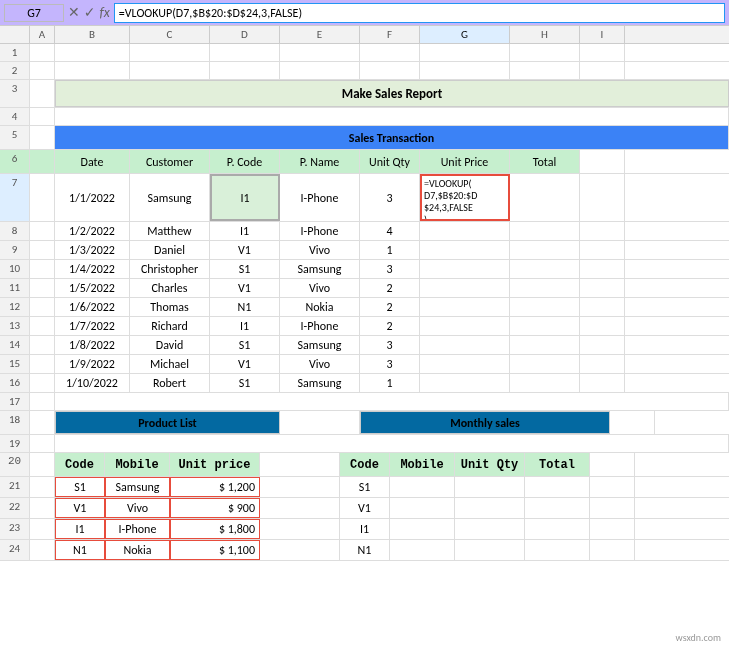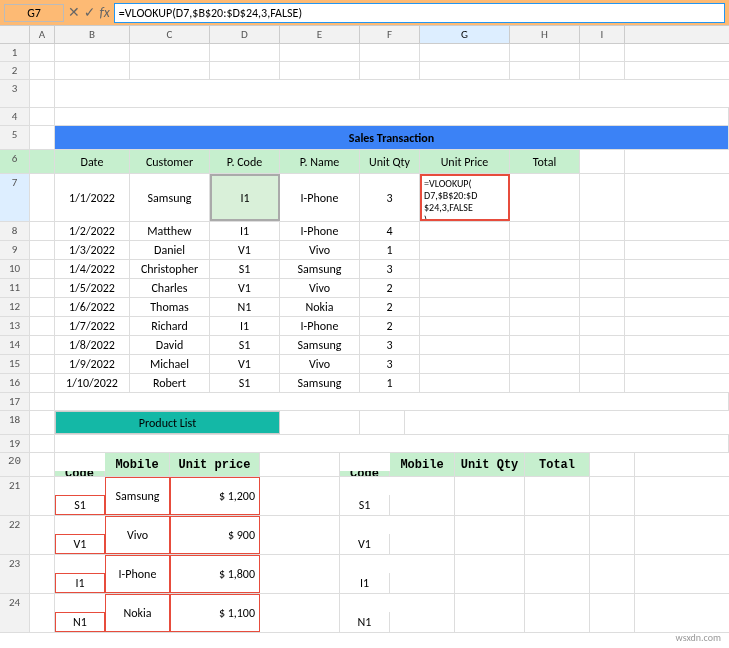--- a/index.html
+++ b/index.html
@@ -10,21 +10,21 @@
       width: 729px;
       height: 648px;
       overflow: hidden;
     }
 
     
     .formula-bar {
       display: flex;
       align-items: center;
       border-bottom: 1px solid #ccc;
-      background: #fdba74;
+      background: #c4b5fd;
       padding: 2px 4px;
       height: 26px;
     }
     .cell-ref {
       width: 60px;
       font-size: 12px;
       border: 1px solid #bbb;
       padding: 1px 4px;
       text-align: center;
       margin-right: 4px;
@@ -128,22 +128,22 @@
     .right { justify-content: flex-end; text-align: center; }
 
     
     .title-cell {
       background: #e2efda;
       font-weight: bold;
       justify-content: center;
       border: 1px solid #ccc;
     }
     .section-title-green {
-      background: #14b8a6;
-      font-weight: normal;
+      background: #0369a1;
+      font-weight: bold;
     }
 
     
     .header-cell {
       background: #c6efce;
       font-weight: normal;
       justify-content: center;
       text-align: center;
     }
 
@@ -159,21 +159,21 @@
       padding: 2px 2px;
       line-height: 1.2;
     }
 
     
     .prod-header {
       background: #c6efce;
       font-weight: bold;
       justify-content: center;
     }
-    .prod-code { width: 50px; min-width: 50px; margin-top: 18px; }
+    .prod-code { width: 50px; min-width: 50px; }
     .prod-mobile { width: 65px; min-width: 65px; }
     .prod-price { width: 90px; min-width: 90px; }
 
     
     .prod-border {
       border: 1px solid #e74c3c;
     }
     .ms-qty { width: 70px; min-width: 70px; }
     .ms-total { width: 65px; min-width: 65px; }
 
@@ -240,20 +240,21 @@
       <div class="cell col-e empty-cell"></div>
       <div class="cell col-f empty-cell"></div>
       <div class="cell col-g empty-cell"></div>
       <div class="cell col-h empty-cell"></div>
       <div class="cell col-i empty-cell"></div>
     </div>
 
     <div class="grid-row" style="height:28px;">
       <div class="rn">3</div>
       <div class="cell col-a empty-cell"></div>
+      <div class="cell title-cell" style="flex:1; justify-content:center; background:#e2efda; font-weight:bold; font-size:13px;">Make Sales Report</div>
     </div>
 
     <div class="grid-row">
       <div class="rn">4</div>
       <div class="cell col-a empty-cell"></div>
       <div class="cell" style="flex:1;background:#fff;"></div>
     </div>
 
     <div class="grid-row" style="height:24px;">
       <div class="rn">5</div>
@@ -410,20 +411,21 @@
       <div class="cell" style="flex:1;background:#fff;"></div>
     </div>
 
     <div class="grid-row" style="height:24px;">
       <div class="rn">18</div>
       <div class="cell col-a empty-cell"></div>
 
       <div class="cell section-title-green" style="width:225px; min-width:225px; justify-content:center; border:1px solid #ccc;">Product List</div>
       <div class="cell col-e empty-cell"></div>
 
+      <div class="cell section-title-green" style="width:250px; min-width:250px; justify-content:center; border:1px solid #ccc;">Monthly sales</div>
       <div class="cell col-i empty-cell"></div>
     </div>
 
     <div class="grid-row">
       <div class="rn">19</div>
       <div class="cell col-a empty-cell"></div>
       <div class="cell" style="flex:1;background:#fff;"></div>
     </div>
 
     <div class="grid-row" style="height:24px;font-family:Liberation Mono, monospace;">

